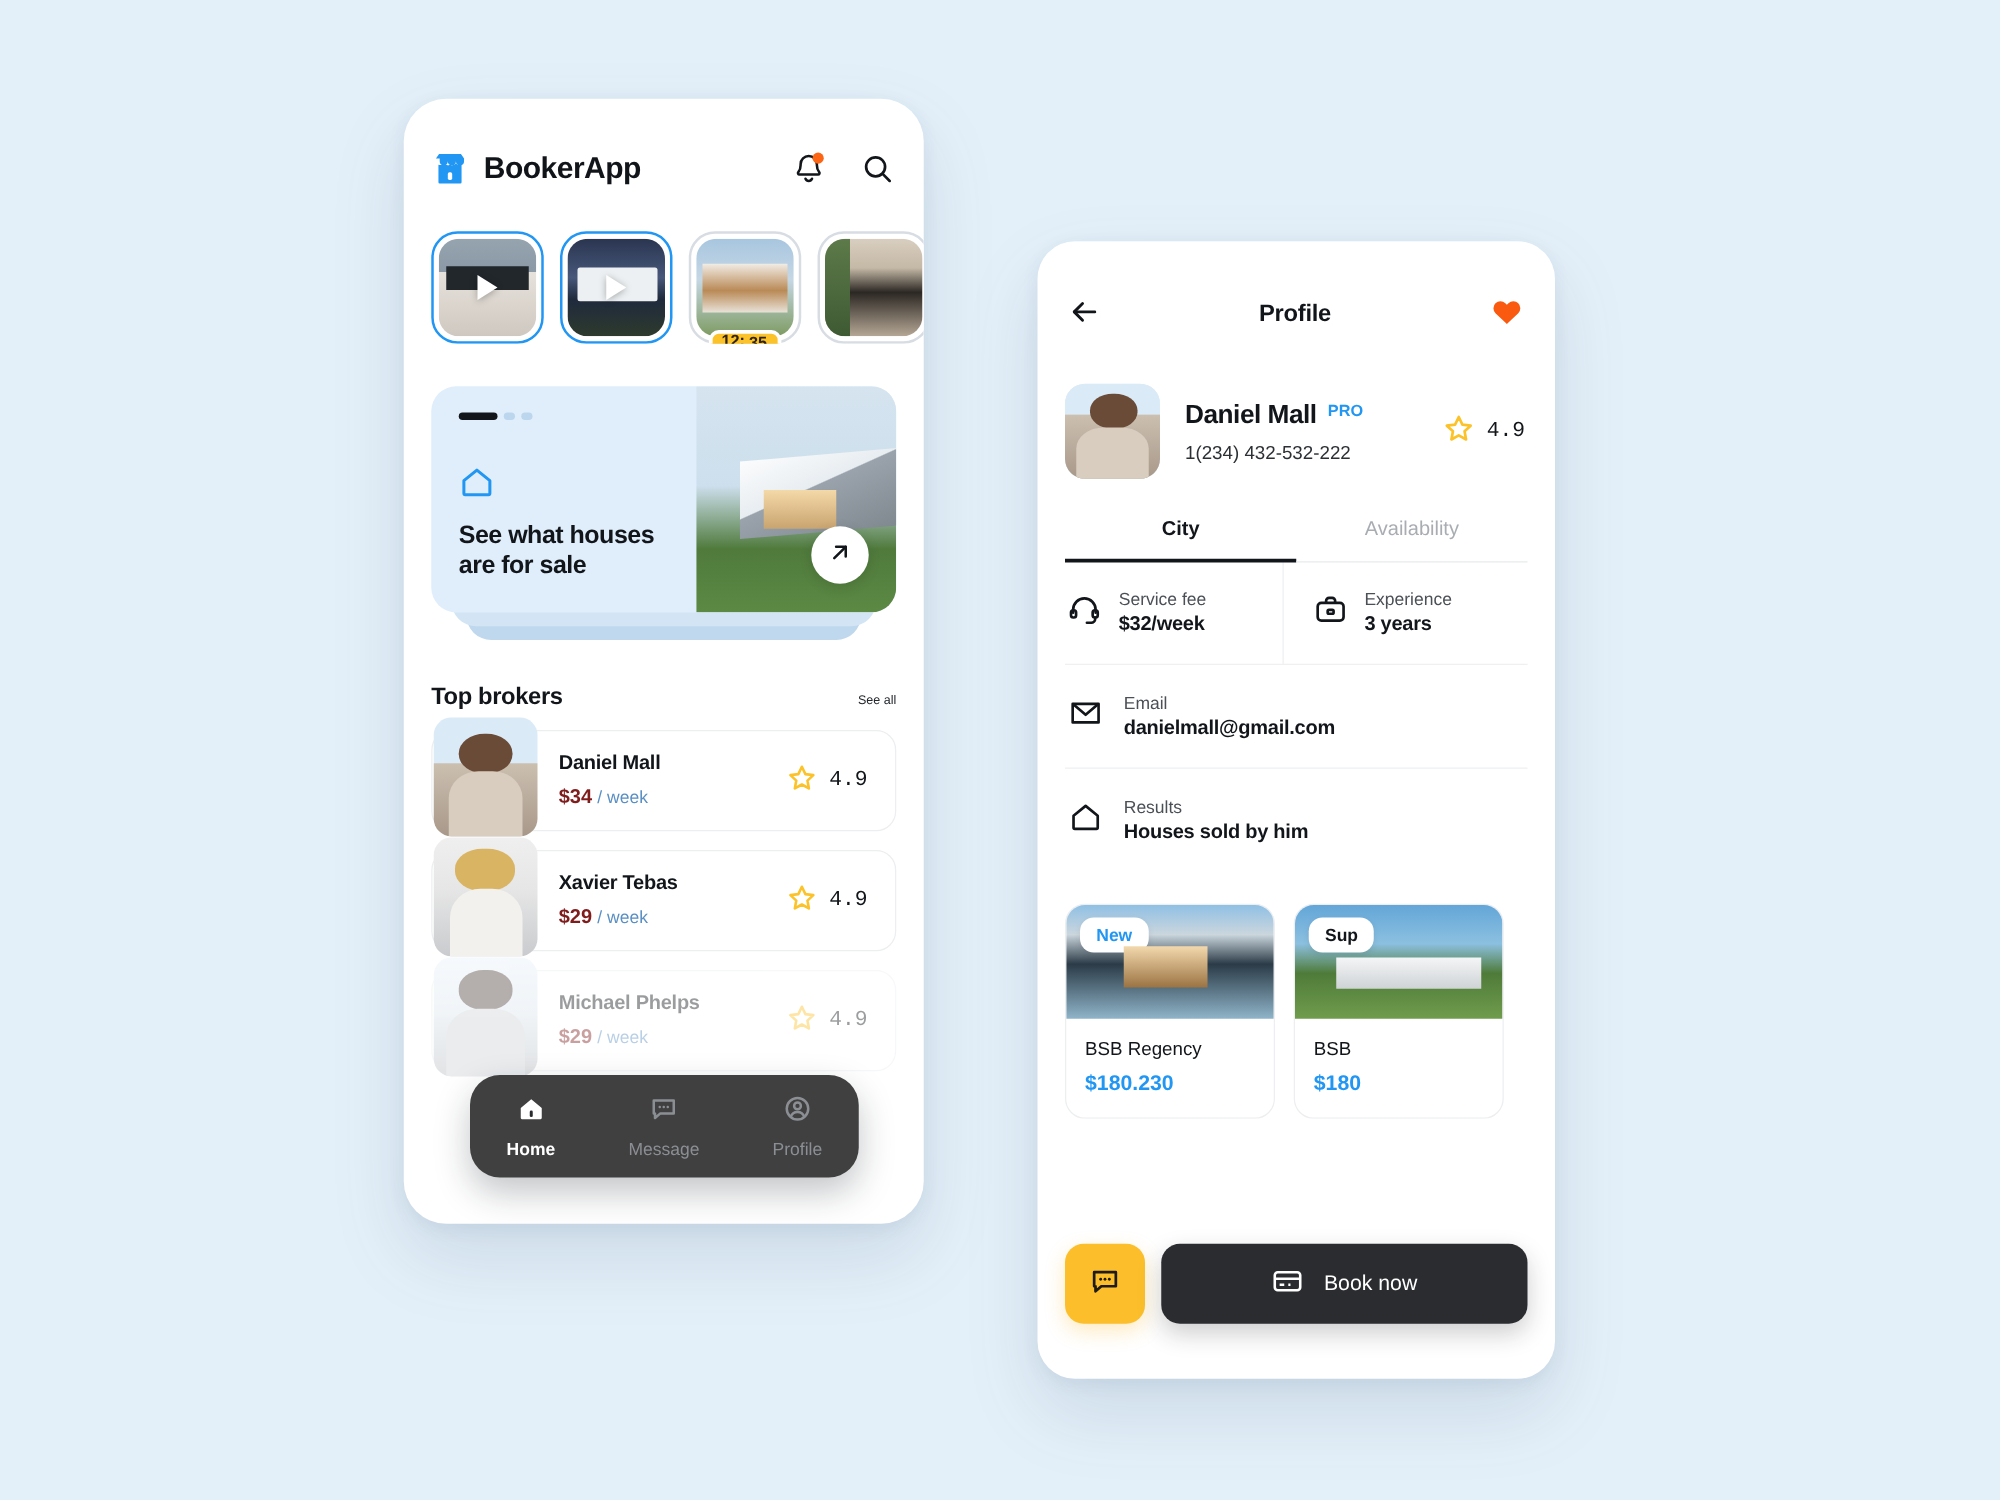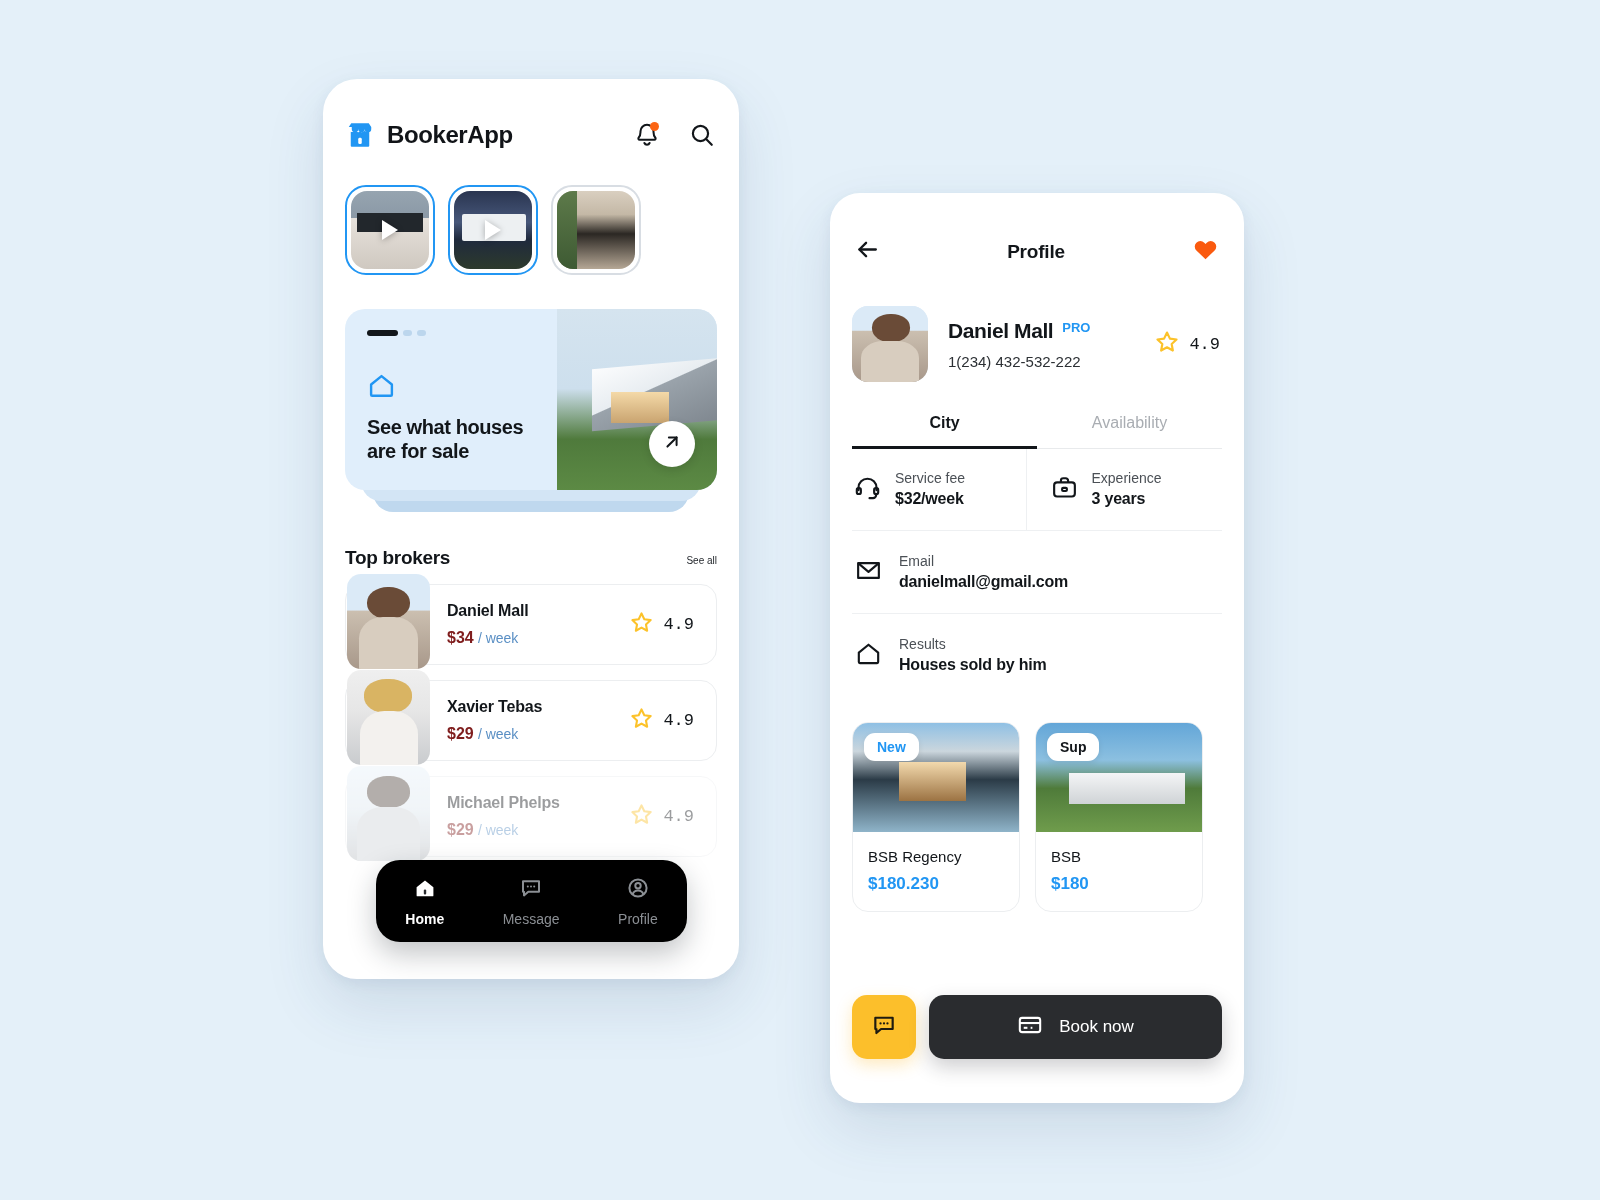--- a/index.html
+++ b/index.html
@@ -189,21 +189,21 @@
   .broker-price span { color: #5a8fc4; font-size: 14px; }
   .broker-rate {
     display: flex; align-items: center; gap: 9px; padding-right: 22px; flex: 0 0 auto;
   }
   .rate-val { font-size: 17px; color: #12161a; font-family: Liberation Mono, monospace; }
 
   
   .tabbar {
     position: absolute; left: 53px; bottom: 37px;
     width: 311px; height: 82px; border-radius: 24px;
-    background: #000000;
+    background: #404040;
     display: flex; align-items: center; justify-content: space-around;
     box-shadow: 0 12px 28px rgba(25,30,40,.26);
   }
   .tab { display: flex; flex-direction: column; align-items: center; gap: 7px; cursor: pointer; }
   .tab-lbl { font-size: 14px; color: #8b8f94; }
   .tab.on .tab-lbl { color: #ffffff; font-weight: bold; }
 
   
   .pf-head {
     display: flex; align-items: center; padding: 43px 25px 0 25px;
@@ -253,21 +253,21 @@
     border-bottom: 1.5px solid #eef0f2;
   }
   .info-row.last { border-bottom: none; }
 
   
   .props { display: flex; gap: 15px; padding: 26px 0 0 22px; overflow: hidden; }
   .prop-card {
     flex: 0 0 168px; border: 1.5px solid #eceef0; border-radius: 16px;
     background: #fff; overflow: hidden;
   }
-  .prop-img { height: 109px; position: relative; overflow: hidden; }
+  .prop-img { height: 91px; position: relative; overflow: hidden; }
   .pimg-1 { background: linear-gradient(#3f6fa8 0%, #7ba2c9 30%, #e9ebec 31%, #c9cdd0 100%); }
   .pimg-1::after { content:""; position:absolute; left:40%; top:40%; width:48%; height:42%;
     background:#3a4248; }
   .pimg-2 { background: linear-gradient(#8fc0e4 0%, #cbd6dd 26%, #2b3b47 52%, #8fb4c9 100%); }
   .pimg-2::after { content:""; position:absolute; left:28%; top:36%; width:40%; height:36%;
     background: linear-gradient(#f2d9ad,#9c7343); }
   .pimg-3 { background: linear-gradient(#63a6d8 0%, #8cc0e0 34%, #4f7b3a 60%, #6f9c4c 100%); }
   .pimg-3::after { content:""; position:absolute; left:20%; top:46%; width:70%; height:28%;
     background: linear-gradient(#f4f5f6,#cfd3d6); }
   .prop-body { padding: 16px 15px 17px 15px; }
@@ -354,20 +354,34 @@
 
     <div class="story active">
       <div class="story-ring">
         <div class="story-thumb">
           <div class="img-h2"></div>
           <span class="play-tri"></span>
         </div>
       </div>
     </div>
 
+    <div class="story">
+      <div class="story-ring">
+        <div class="story-thumb">
+          <div class="img-h3"></div>
+        </div>
+      </div>
+      <div class="timer-badge">
+        <span class="timer-mm">12:</span>
+        <span class="timer-roll">
+          <span class="timer-prev">34</span>
+          <span class="timer-cur">35</span>
+        </span>
+      </div>
+    </div>
 
     <div class="story">
       <div class="story-ring">
         <div class="story-thumb">
           <div class="img-h4"></div>
         </div>
       </div>
     </div>
 
   </div>

